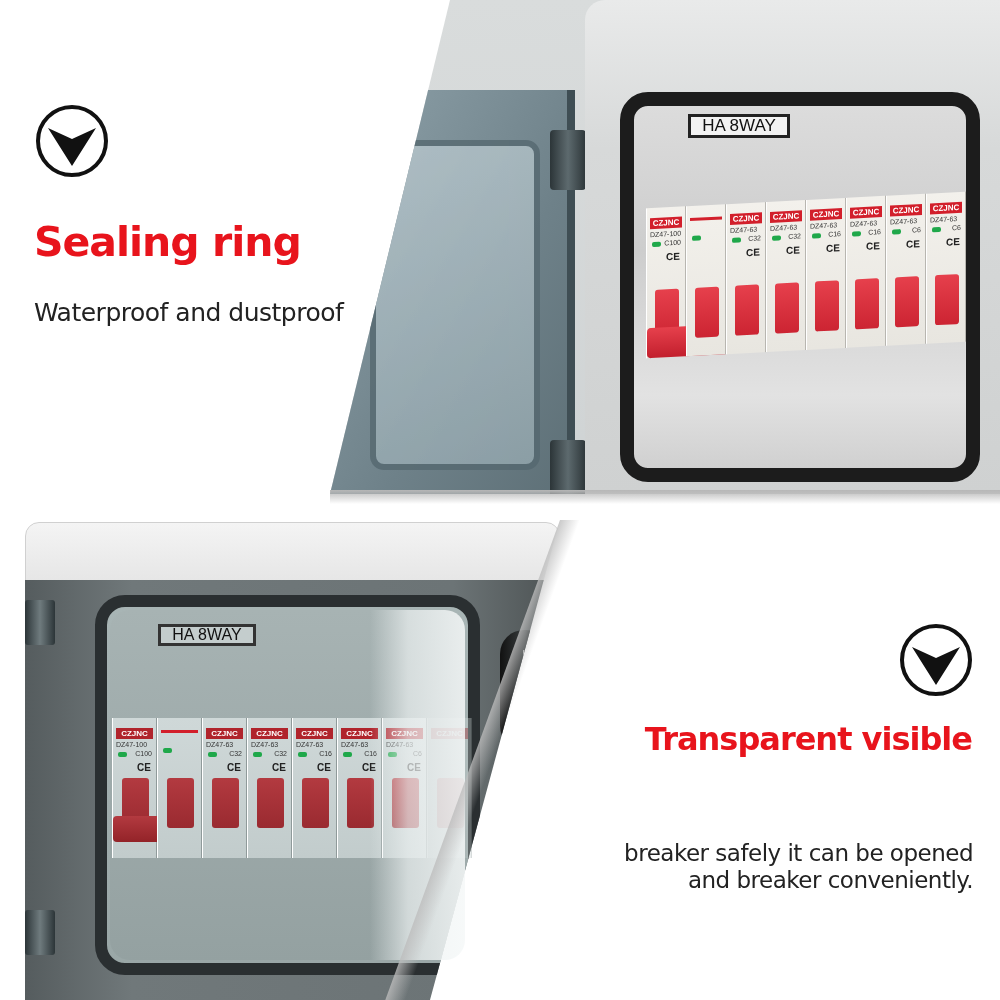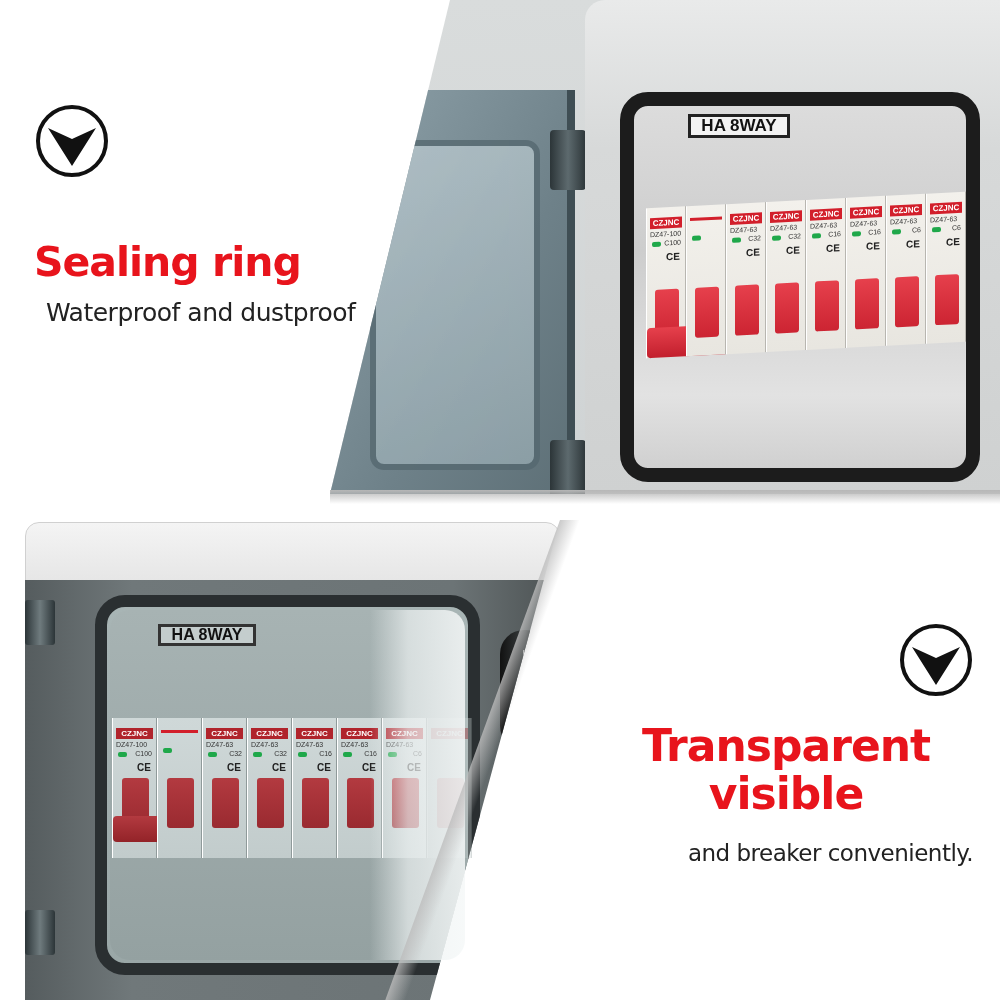--- a/index.html
+++ b/index.html
@@ -39,21 +39,21 @@
     background: linear-gradient(180deg, #e9eaea 0%, #d7d9d9 30%, #cfd1d1 100%);
     border-radius: 20px 0 0 0;
   }
   .top-seal {
     position: absolute; left: 290px; top: 92px; width: 360px; height: 390px;
     border: 14px solid #1c1c1c; border-radius: 28px;
     background: linear-gradient(180deg, #dcdcdc 0%, #cdcdcd 40%, #e2e2e2 80%, #d0d0d0 100%);
   }
   .label-plate {
     position: absolute; background: #f2f2f2; border: 3px solid #222;
-    color: #111; font-family: "Liberation Sans", sans-serif; font-weight: bold;
+    color: #111; font-family: "Liberation Sans", sans-serif; font-weight: normal;
     display: flex; align-items: center; justify-content: center;
   }
   .top-label { left: 358px; top: 114px; width: 102px; height: 24px; font-size: 17px; }
 
   .breaker-row { position: absolute; display: flex; }
   .top-breakers { left: 316px; top: 200px; transform: skewY(-3deg); }
   .bottom-breakers { left: 112px; top: 718px; }
 
   .breaker {
     position: relative; width: 40px; height: 150px;
@@ -133,23 +133,23 @@
   
   .check-icon { position: absolute; width: 76px; height: 76px; }
   .headline {
     position: absolute; color: #e8141c; font-family: "DejaVu Sans", sans-serif;
     font-weight: bold; letter-spacing: -1px; line-height: 1.1;
   }
   .subtext {
     position: absolute; color: #222; font-family: "DejaVu Sans", sans-serif;
     font-size: 25px; line-height: 1.18; letter-spacing: -0.5px;
   }
-  .left-headline { left: 34px; top: 240px; font-size: 41px; }
-  .left-sub { left: 34px; top: 298px; font-size: 25px; margin-left: 12px; }
-  .right-headline { left: 600px; top: 722px; width: 372px; font-size: 44px; text-align: center; }
+  .left-headline { left: 34px; top: 220px; font-size: 41px; }
+  .left-sub { left: 34px; top: 298px; font-size: 25px; }
+  .right-headline { left: 600px; top: 722px; width: 372px; font-size: 32px; text-align: right; }
   .right-sub { left: 580px; top: 840px; width: 393px; text-align: right; font-size: 23px; }
 </style>
 </head>
 <body>
 
 <div class="top-panel">
   <div class="top-door">
     <div class="top-door-glass"></div>
   </div>
   <div class="top-hinge" style="top:130px"></div>
@@ -319,14 +319,15 @@
 <div class="subtext left-sub">Waterproof and dustproof</div>
 
 <svg class="check-icon" style="left:898px; top:622px" viewBox="0 0 76 76">
   <circle cx="38" cy="38" r="34" fill="none" stroke="#111" stroke-width="4"></circle>
   <path d="M14 25 L38 36 L62 25 L38 63 Z" fill="#111"></path>
 </svg>
 <div class="headline right-headline">
   <div>Transparent visible</div>
 </div>
 <div class="subtext right-sub">
+  <div>breaker safely it can be opened</div>
   <div>and breaker conveniently.</div>
 </div>
 
 </body></html>

